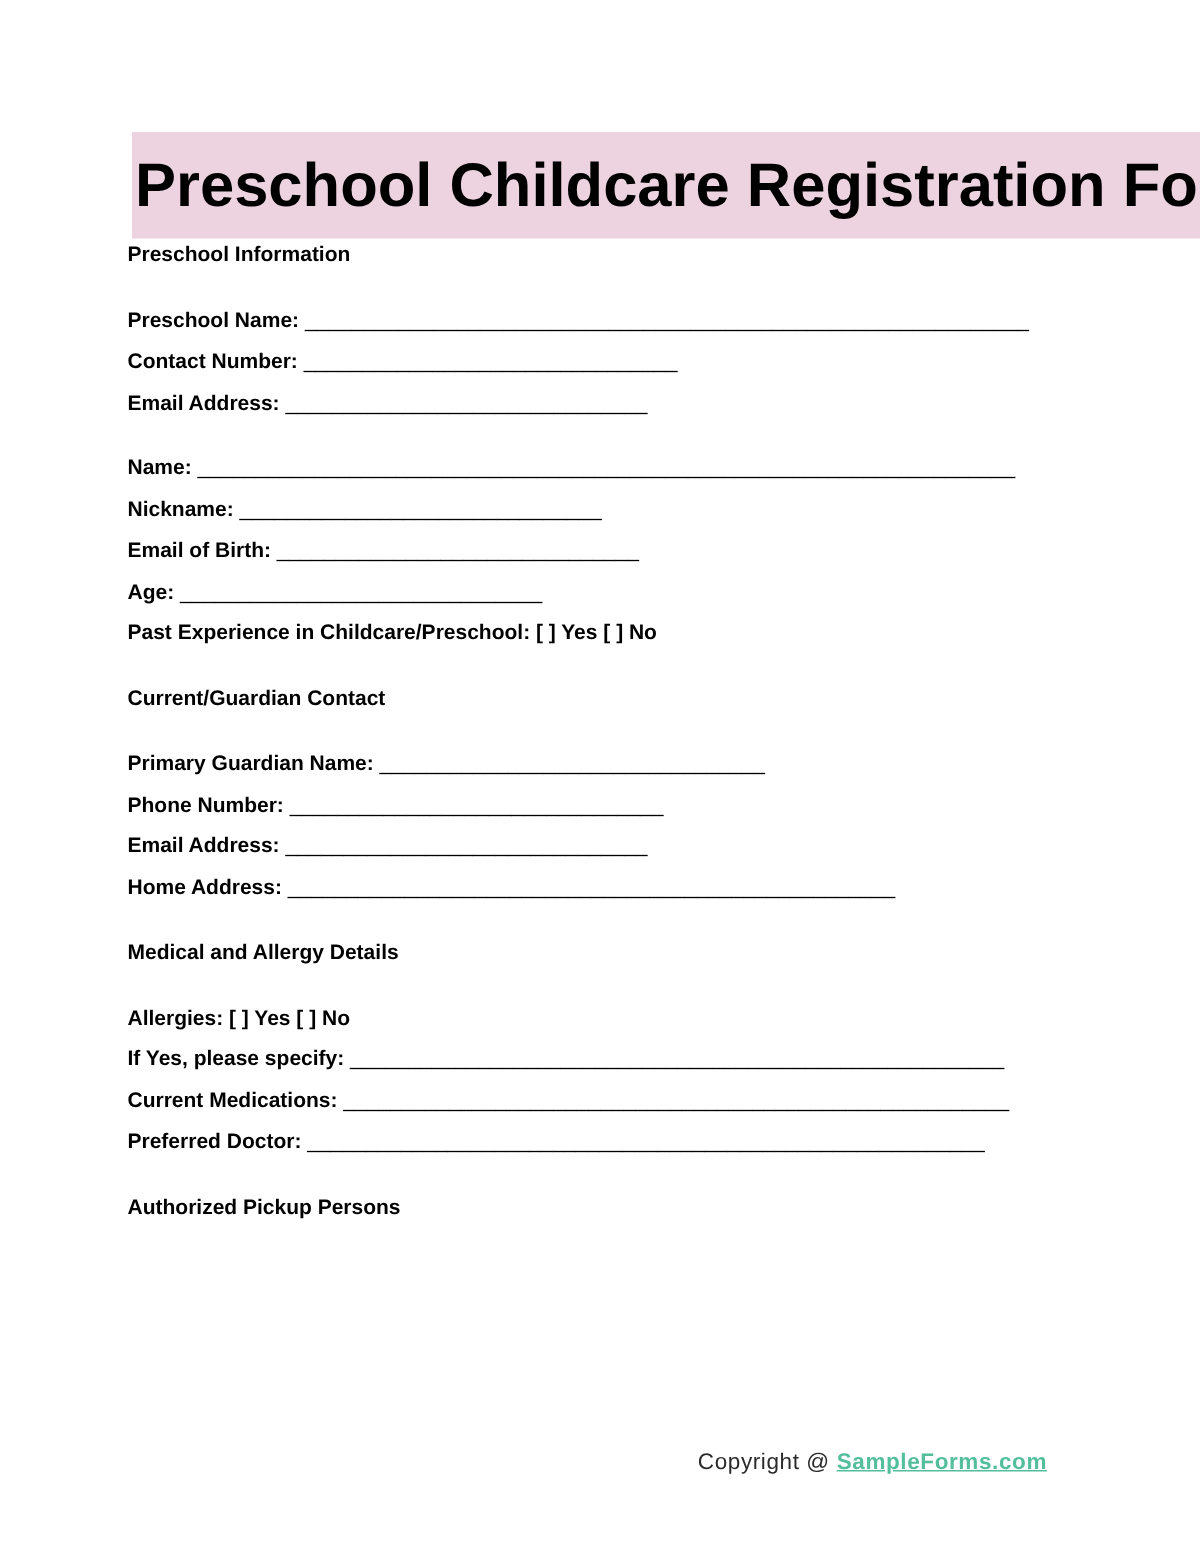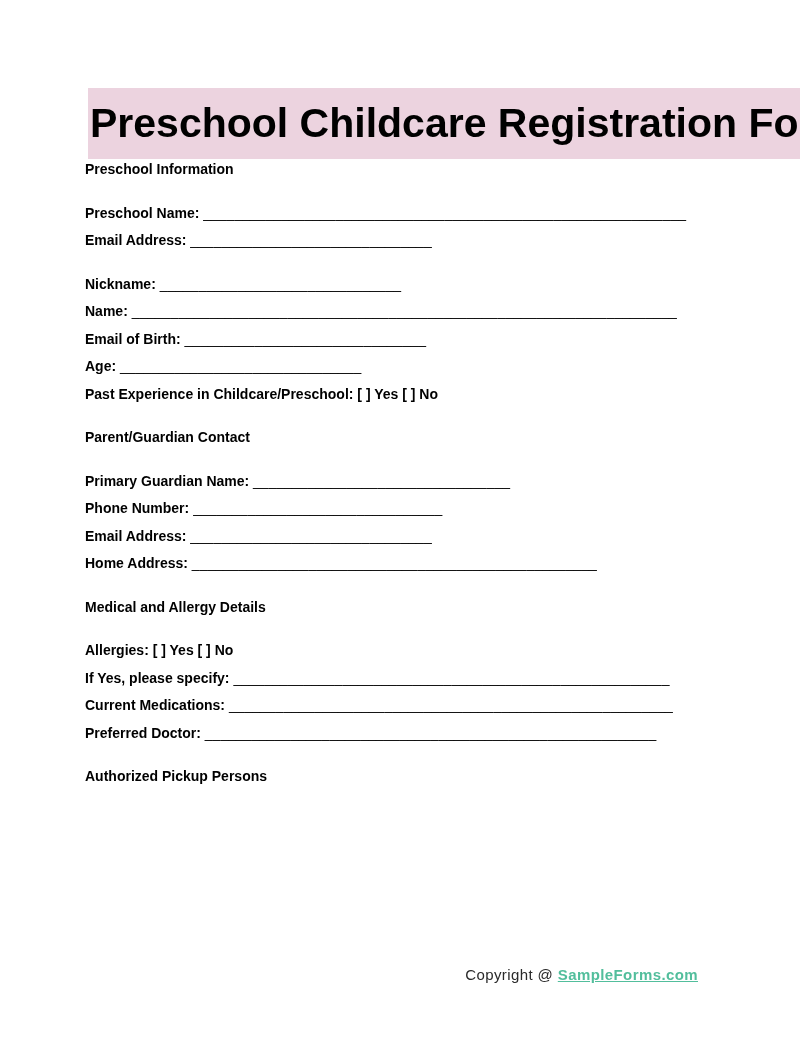--- a/index.html
+++ b/index.html
@@ -57,48 +57,52 @@
 
   <div class="content">
 
     <p class="heading">Preschool Information</p>
     <div class="fields">
       <div class="row">
         <span class="lbl">Preschool Name:</span>
         <span class="line">______________________________________________________________</span>
       </div>
       <div class="row">
+        <span class="lbl">Contact Number:</span>
+        <span class="line">________________________________</span>
+      </div>
+      <div class="row">
         <span class="lbl">Email Address:</span>
         <span class="line">_______________________________</span>
       </div>
     </div>
 
     <div class="fields">
       <div class="row">
+        <span class="lbl">Name:</span>
+        <span class="line">______________________________________________________________________</span>
+      </div>
+      <div class="row">
         <span class="lbl">Nickname:</span>
         <span class="line">_______________________________</span>
-      </div>
-      <div class="row">
-        <span class="lbl">Name:</span>
-        <span class="line">______________________________________________________________________</span>
       </div>
       <div class="row">
         <span class="lbl">Email of Birth:</span>
         <span class="line">_______________________________</span>
       </div>
       <div class="row">
         <span class="lbl">Age:</span>
         <span class="line">_______________________________</span>
       </div>
       <div class="row">
         <span class="lbl">Past Experience in Childcare/Preschool: [ ] Yes [ ] No</span>
       </div>
     </div>
 
-    <p class="heading">Parent/Guardian Contact</p>
+    <p class="heading">Current/Guardian Contact</p>
     <div class="fields">
       <div class="row">
         <span class="lbl">Primary Guardian Name:</span>
         <span class="line">_________________________________</span>
       </div>
       <div class="row">
         <span class="lbl">Phone Number:</span>
         <span class="line">________________________________</span>
       </div>
       <div class="row">

